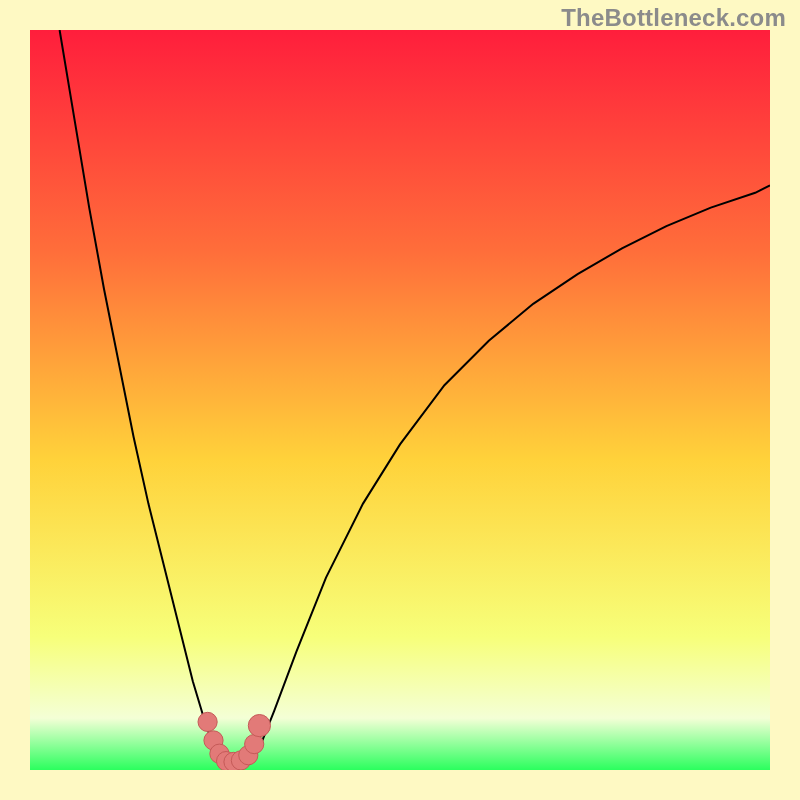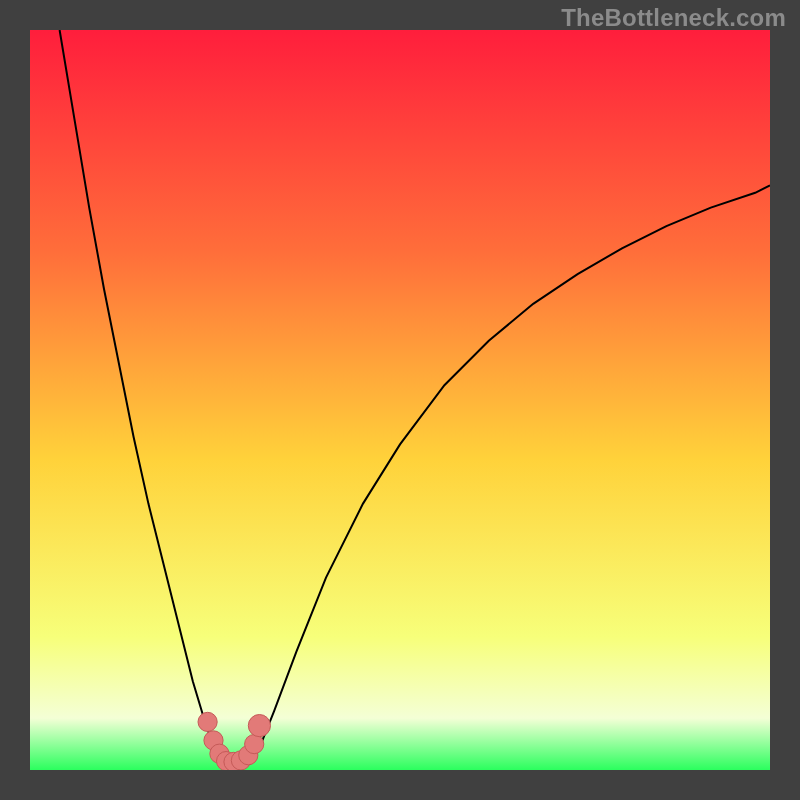--- a/index.html
+++ b/index.html
@@ -9,21 +9,21 @@
     height: 800px;
     background: #000;
     overflow: hidden;
   }
   .frame {
     position: absolute;
     left: 0;
     top: 0;
     width: 800px;
     height: 800px;
-    background: #404040;
+    background: #fef9c3;
   }
   .plot {
     position: absolute;
     left: 30px;
     top: 30px;
     width: 740px;
     height: 740px;
     overflow: hidden;
   }
   .watermark {

